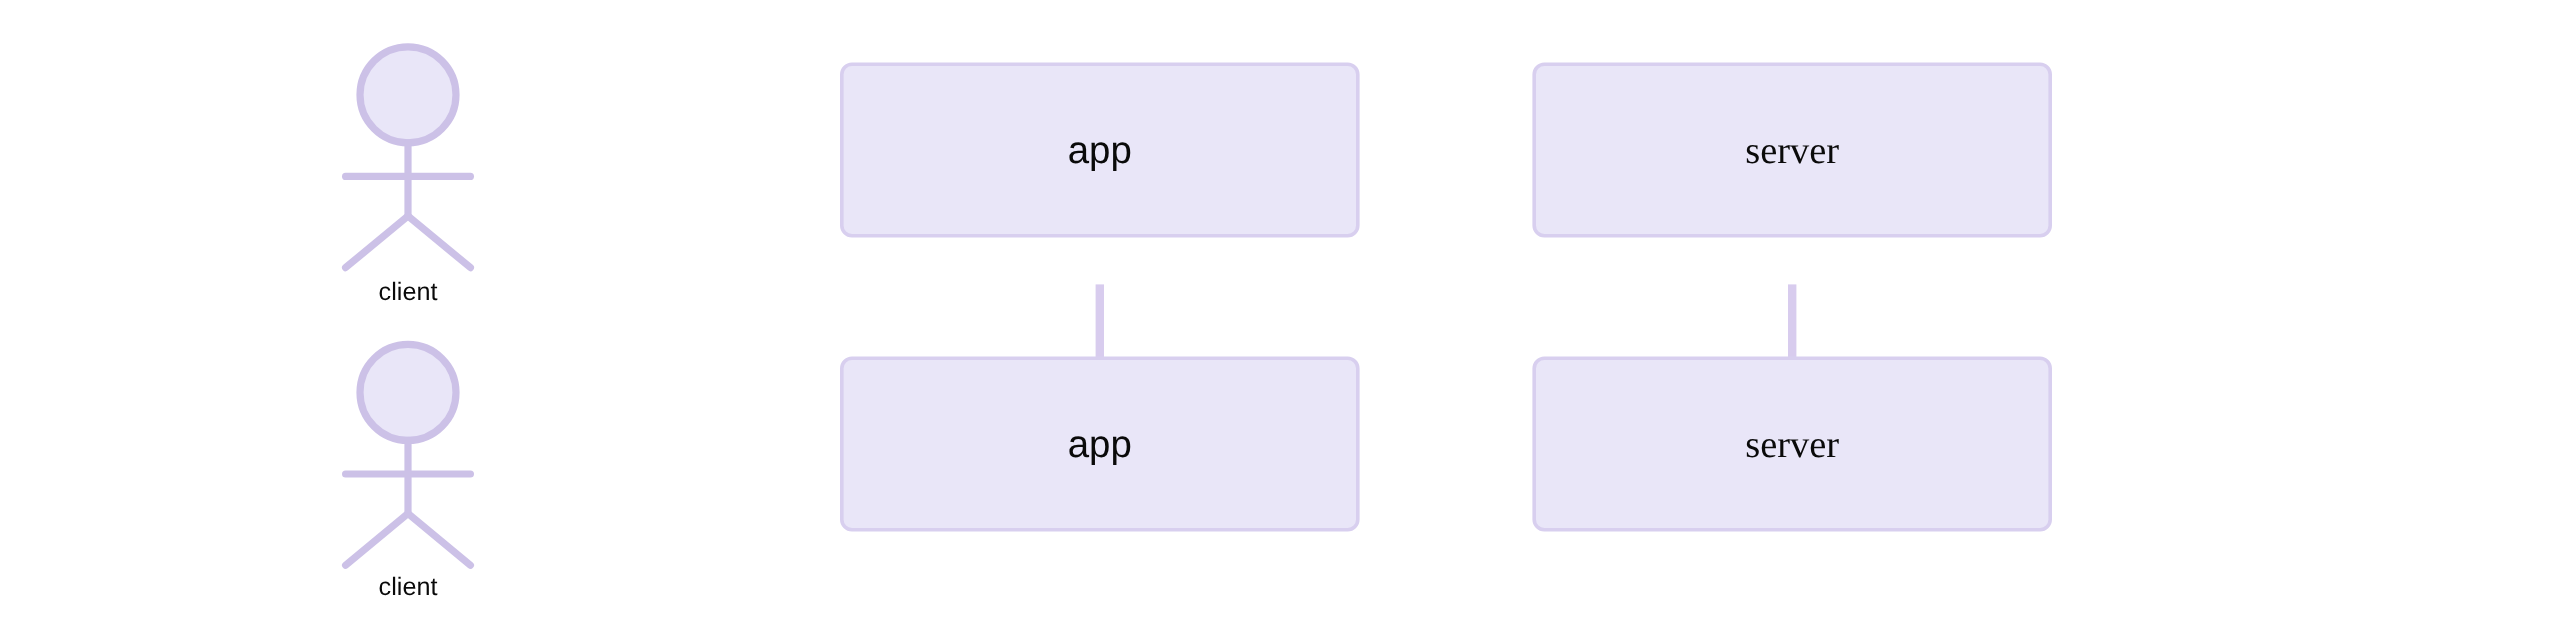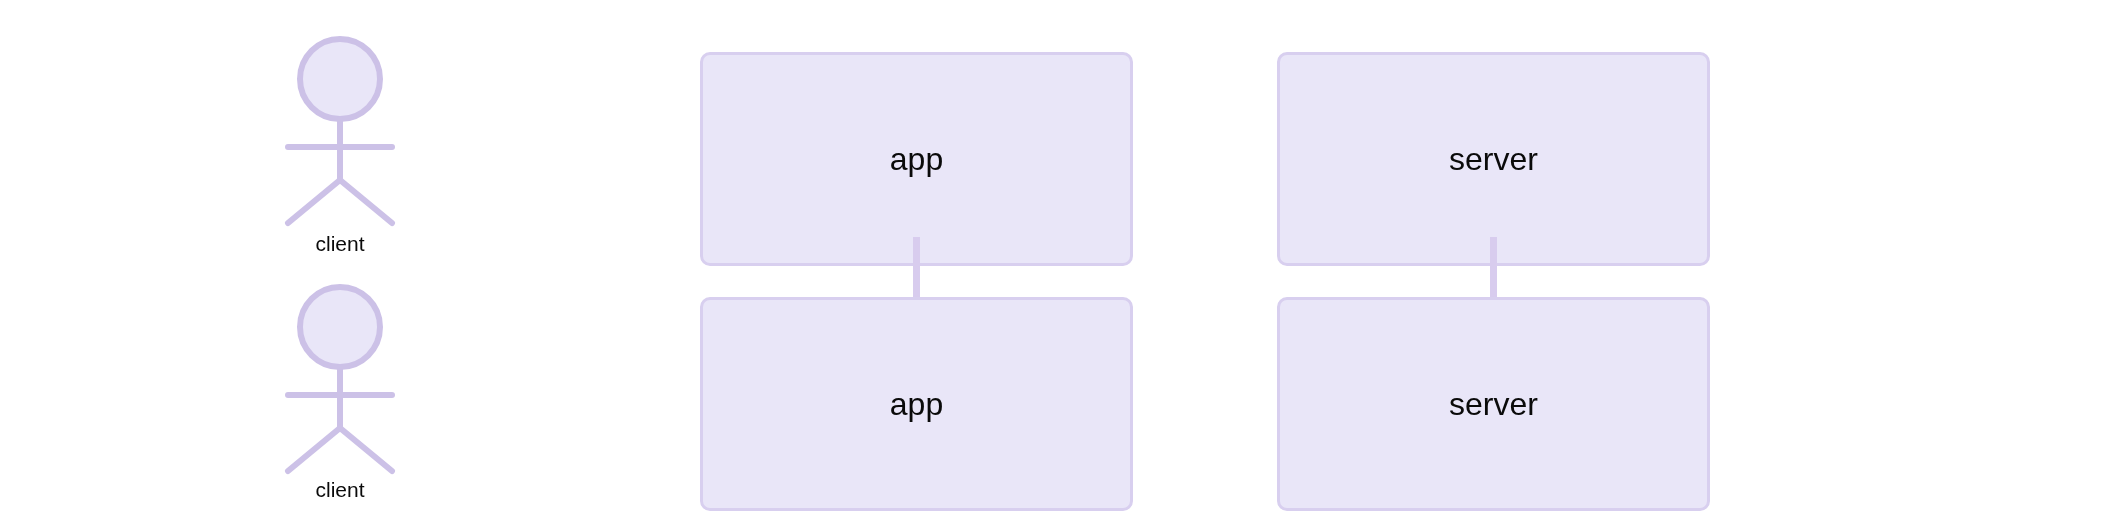--- a/index.html
+++ b/index.html
@@ -51,32 +51,32 @@
     font-size: 21px;
     line-height: 34px;
     color: var(--text);
   }
   .actor-label.top { top: 227px; }
   .actor-label.bottom { top: 473px; }
   
   .participant-box {
     position: absolute;
     width: 433px;
-    height: 214px;
+    height: 146px;
     background: var(--shape-fill);
     border: 3px solid var(--box-border);
     border-radius: 10px;
     display: flex;
     align-items: center;
     justify-content: center;
     font-size: 32px;
     color: var(--text);
   }
   .col-app { left: 700px; }
-  .col-server { left: 1277px; }
+  .col-server { left: 1277px; font-family: Liberation Serif, serif; }
   .row-top { top: 52px; }
   .row-bottom { top: 297px; }
   
   .lifeline {
     position: absolute;
     top: 237px;
     width: 7px;
     height: 61px;
     background: var(--lifeline);
   }

